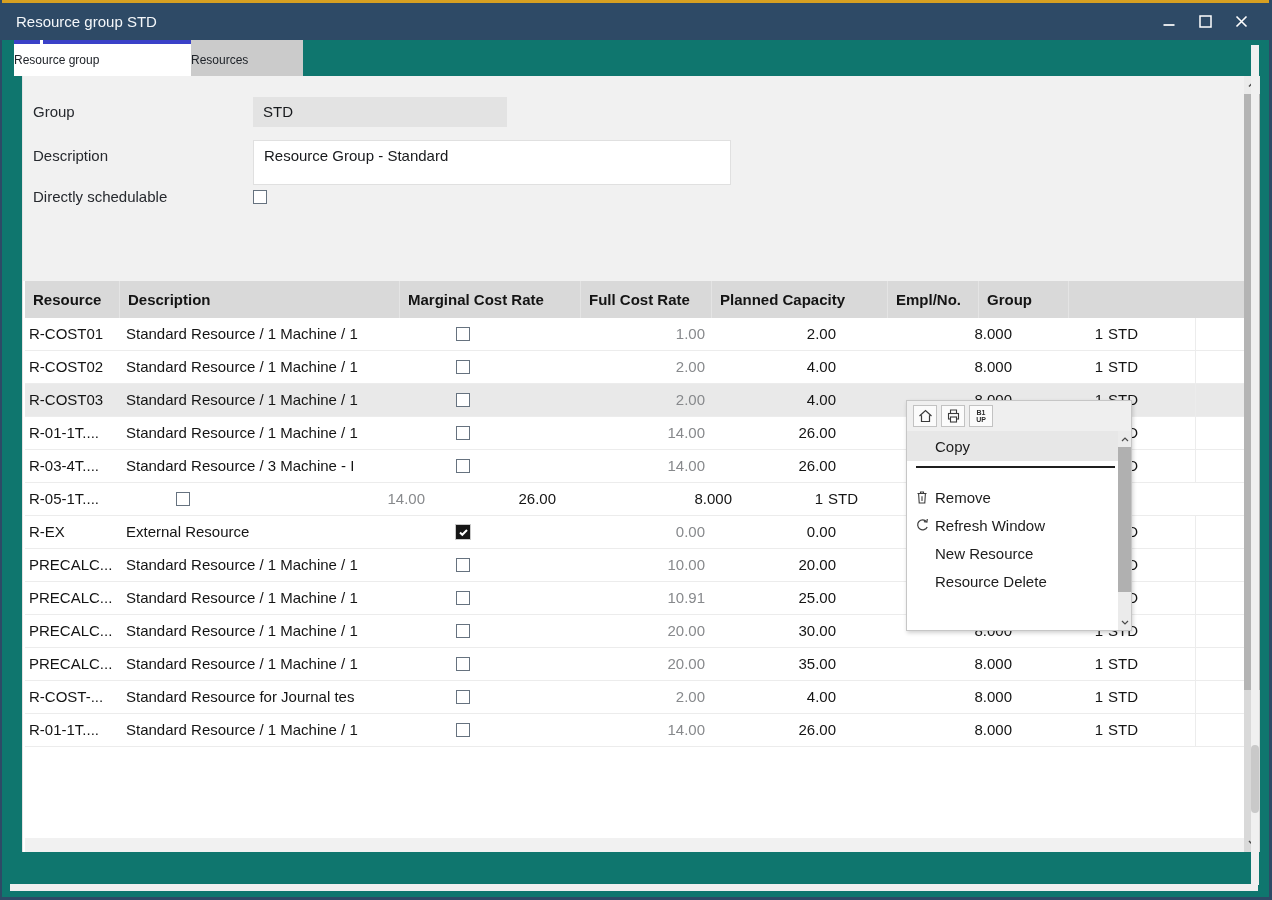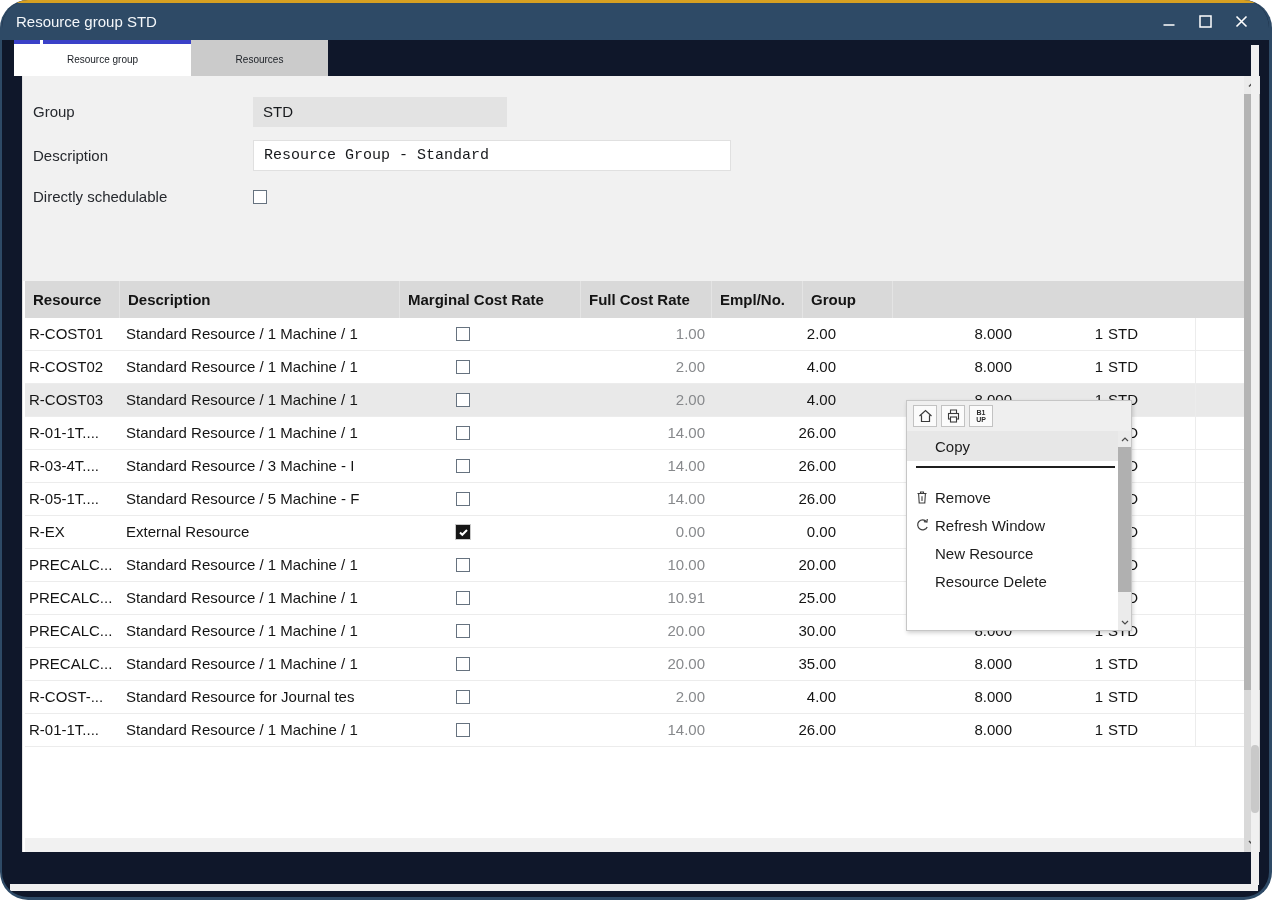--- a/index.html
+++ b/index.html
@@ -1,48 +1,47 @@
 <!DOCTYPE html>
 <html style="--titlebar_bg: #2e4a66; --accent_line: #d7a021; --tab_accent: #3a41c8; --selected_row: #e9e9e9; --muted_text: #87898c;"><head>
 <meta charset="utf-8">
 <style>
   html,body{margin:0;padding:0;background:#fff;}
   *{box-sizing:border-box;}
   body{font-family:"Liberation Sans", sans-serif; -webkit-font-smoothing:antialiased;}
 
   .window{
-    position:relative; width:1272px; height:900px; background:#0f172a; overflow:hidden;
+    position:relative; width:1272px; height:900px; background:#0f766e; overflow:hidden;
     border-left:2px solid var(--titlebar_bg,#2e4a66);
     border-right:3px solid var(--titlebar_bg,#2e4a66);
     border-bottom:3px solid var(--titlebar_bg,#2e4a66);
-    border-radius:28px;
   }
   .gold-line{height:3px;background:var(--accent_line,#d7a021);}
   .titlebar{height:37px;background:var(--titlebar_bg,#2e4a66);display:flex;align-items:center;padding:0 14px;}
   .title{color:#f4f7fa;font-size:15px;flex:1;}
   .win-controls{display:flex;gap:16px;align-items:center;padding-right:4px;}
   .win-btn{width:20px;height:20px;background:transparent;border:none;padding:0;display:flex;align-items:center;justify-content:center;cursor:pointer;}
 
   
   .tabs{position:absolute;left:12px;top:40px;display:flex;height:36px;}
-  .tab{font-size:10px;color:#20242a;text-align:center;line-height:32px;cursor:pointer;}
+  .tab{font-size:12px;color:#20242a;line-height:32px;cursor:pointer;}
   .tab.active{width:177px;background:#fff;border-top:4px solid var(--tab_accent,#3a41c8);position:relative;}
   .tab.active .notch{position:absolute;top:-4px;left:26px;width:3px;height:4px;background:#fff;}
-  .tab.inactive{width:137px;background:#cbcbcb;border-top:4px solid #cbcbcb;}
+  .tab.inactive{width:112px;background:#cbcbcb;border-top:4px solid #cbcbcb;}
 
   
   .panel{position:absolute;left:20px;top:76px;width:1238px;height:776px;background:#fff;border-left:1px solid #e3e3e3;}
   .form-area{position:absolute;left:0;top:0;width:1222px;height:205px;background:#f1f1f1;}
   .f-label{position:absolute;left:10px;font-size:15px;color:#26292e;white-space:nowrap;overflow:hidden;}
   .lbl-group{top:21px;line-height:30px;}
   .lbl-desc{top:64px;line-height:31px;}
   .lbl-sched{top:107px;line-height:28px;max-width:162px;}
   .field{position:absolute;left:230px;font-size:15px;color:#17191c;padding:0 10px;white-space:nowrap;overflow:hidden;}
   .field-group{top:21px;width:254px;height:30px;line-height:30px;background:#e3e3e3;}
-  .field-desc{top:64px;width:478px;height:31px;line-height:29px;background:#fff;border:1px solid #e0e0e0;font-family:Liberation Mono, monospace;}
+  .field-desc{top:64px;width:478px;height:45px;line-height:29px;background:#fff;border:1px solid #e0e0e0;}
   .cb{width:14px;height:14px;border:1px solid #66727f;background:#fff;display:inline-flex;align-items:center;justify-content:center;}
   .cb.checked{background:#161616;border-color:#161616;outline:1px solid #c9c9c9;}
   .form-cb{position:absolute;left:230px;top:114px;}
 
   
   .table{position:absolute;left:2px;top:205px;width:1220px;}
   .thead{display:flex;height:37px;background:#d9d9d9;align-items:center;}
   .th{font-size:15px;font-weight:700;color:#141414;padding-left:8px;white-space:nowrap;overflow:hidden;height:100%;line-height:37px;border-right:1px solid #e4e4e4;}
   .th:last-child{border-right:none;}
   .tr{display:flex;height:33px;background:#fff;border-bottom:1px solid #ececec;align-items:center;cursor:default;}
@@ -130,20 +129,21 @@
       <div class="f-label lbl-sched">Directly schedulable</div>
       <span class="cb form-cb"></span>
     </div>
 
     <div class="table">
       <div class="thead">
         <div class="th c-res">Resource</div>
         <div class="th c-desc">Description</div>
         <div class="th c-mcr">Marginal Cost Rate</div>
         <div class="th c-fcr">Full Cost Rate</div>
+        <div class="th c-pc">Planned Capacity</div>
         <div class="th c-emp">Empl/No.</div>
         <div class="th c-grp">Group</div>
         <div class="th c-x"></div>
       </div>
       <div>
           <div class="tr">
             <div class="td c-res">R-COST01</div>
             <div class="td c-desc">Standard Resource / 1 Machine / 1</div>
             <div class="td c-svc">
               <span class="cb"></span>
@@ -202,21 +202,20 @@
             </div>
             <div class="td c-mcr num muted">14.00</div>
             <div class="td c-fcr num">26.00</div>
             <div class="td c-pc num">8.000</div>
             <div class="td c-emp num">1</div>
             <div class="td c-grp">STD</div>
             <div class="td c-x"></div>
           </div>
           <div class="tr">
             <div class="td c-res">R-05-1T....</div>
-            <div class="td c-desc">Standard Resource / 5 Machine - F</div>
             <div class="td c-svc">
               <span class="cb"></span>
             </div>
             <div class="td c-mcr num muted">14.00</div>
             <div class="td c-fcr num">26.00</div>
             <div class="td c-pc num">8.000</div>
             <div class="td c-emp num">1</div>
             <div class="td c-grp">STD</div>
             <div class="td c-x"></div>
           </div>

